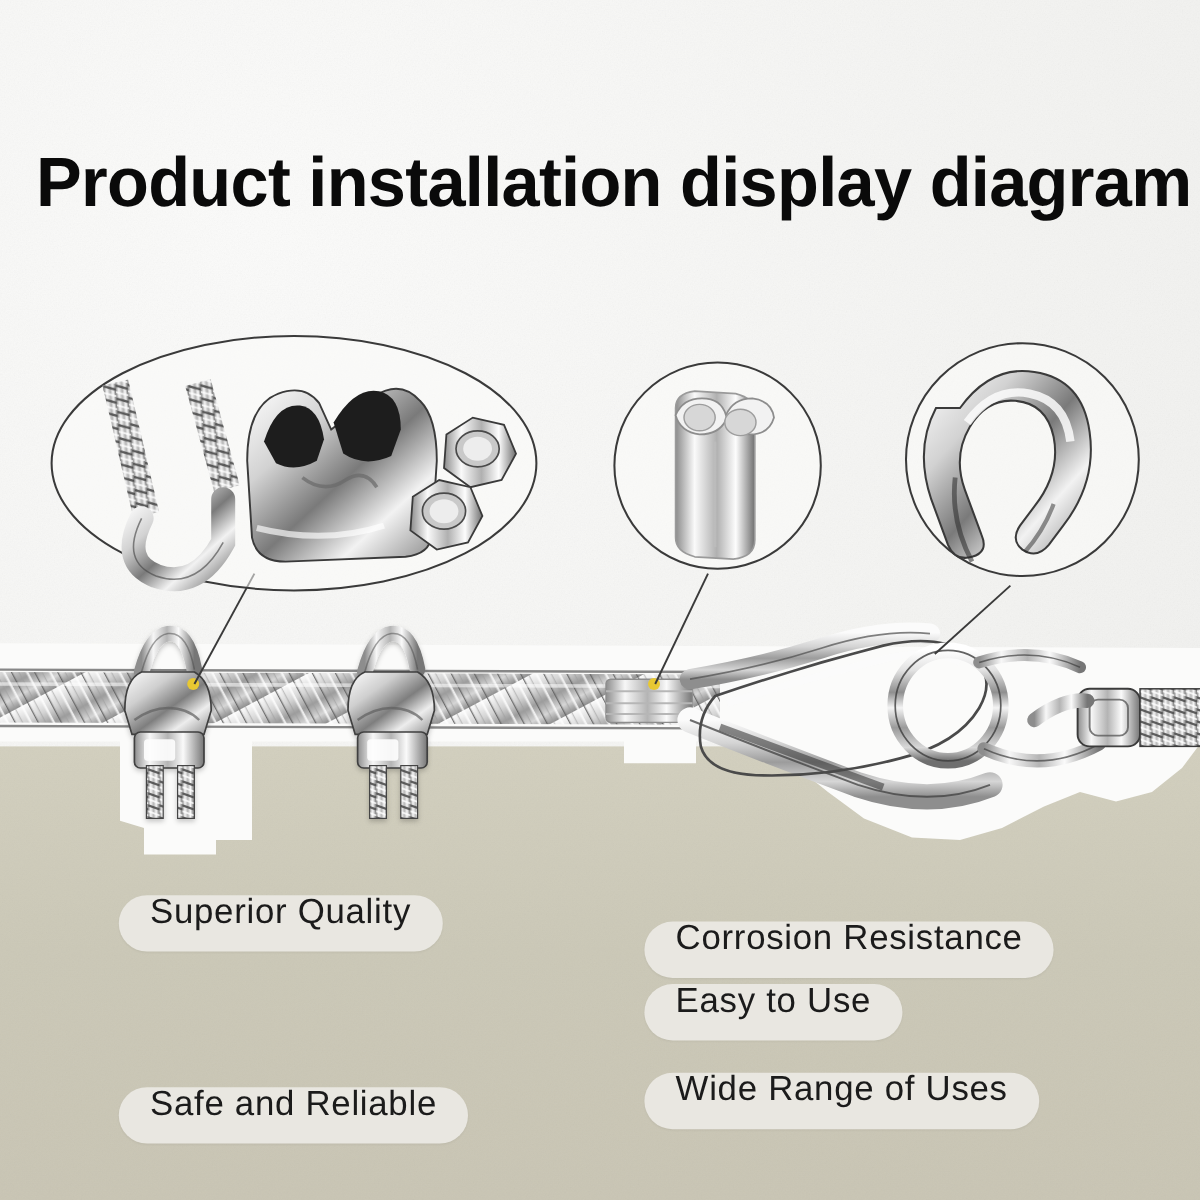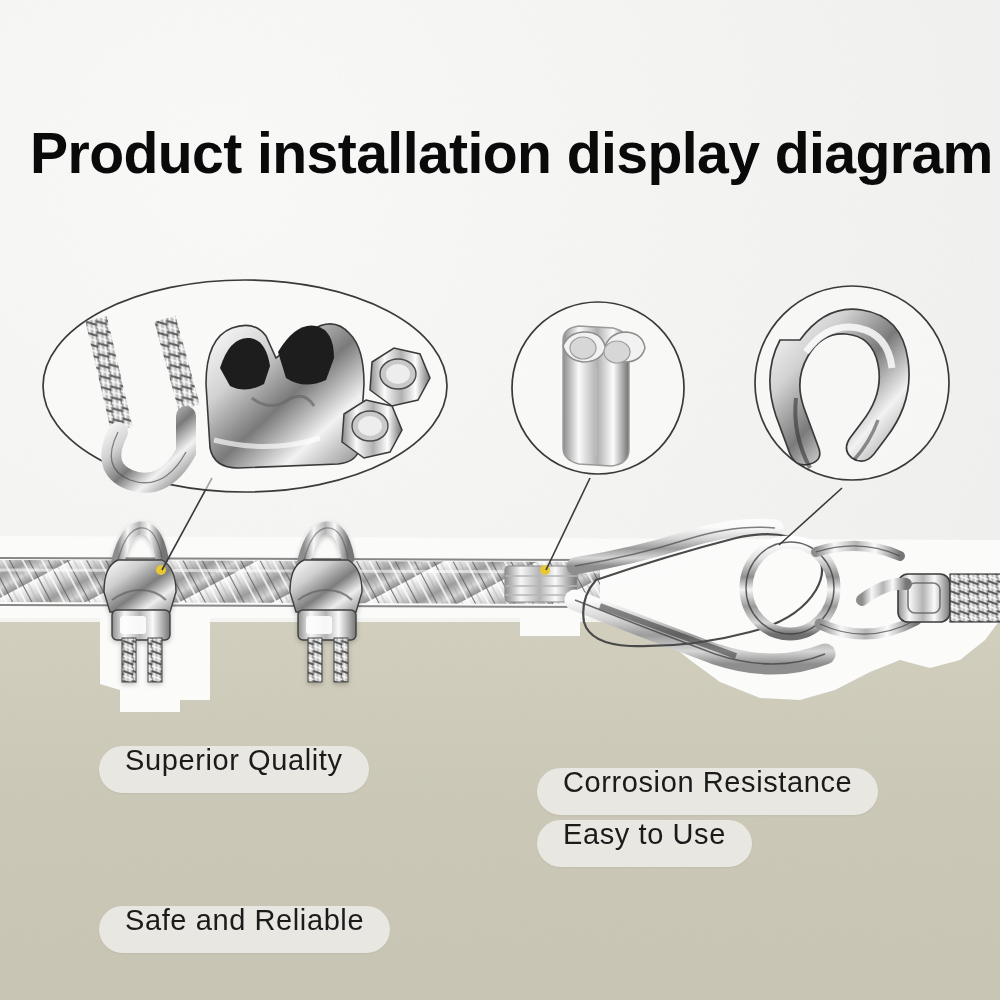--- a/index.html
+++ b/index.html
@@ -340,15 +340,18 @@
     <div class="pill p-l3">
       <span>Safe and Reliable</span>
     </div>
 
     <div class="pill p-r1">
       <span>Corrosion Resistance</span>
     </div>
     <div class="pill p-r2">
       <span>Easy to Use</span>
     </div>
+    <div class="pill p-r3">
+      <span>Wide Range of Uses</span>
+    </div>
   </div>
 
 </div>
 
 </body></html>

